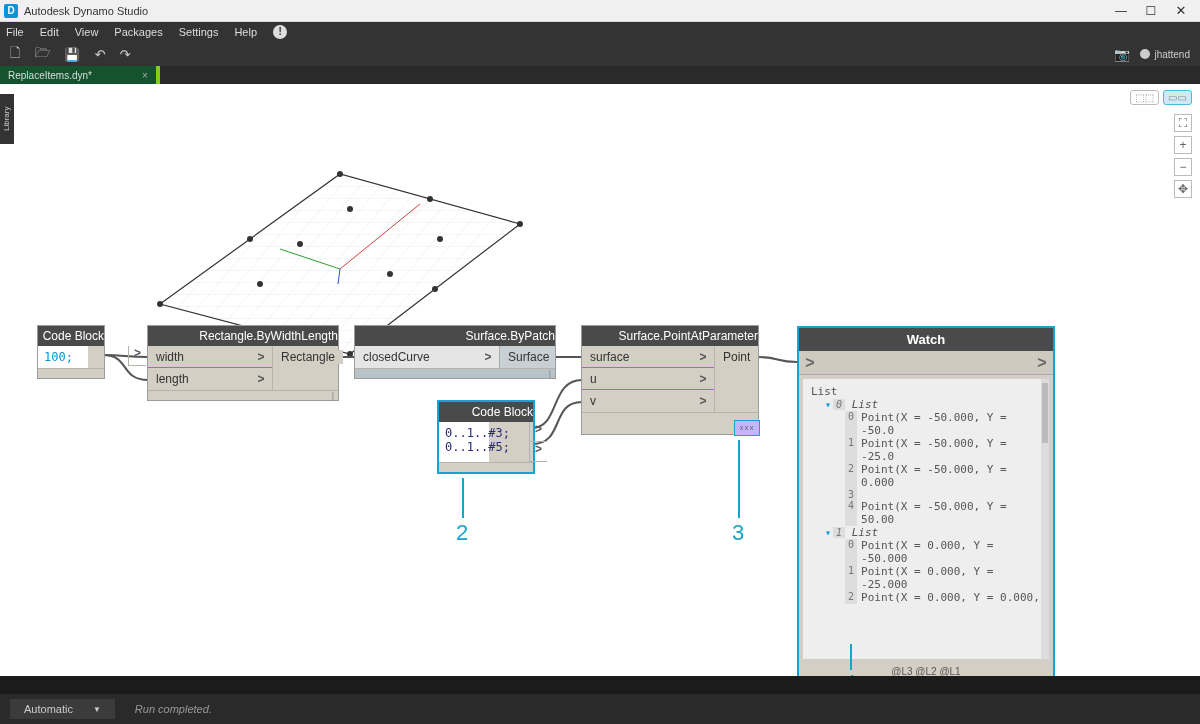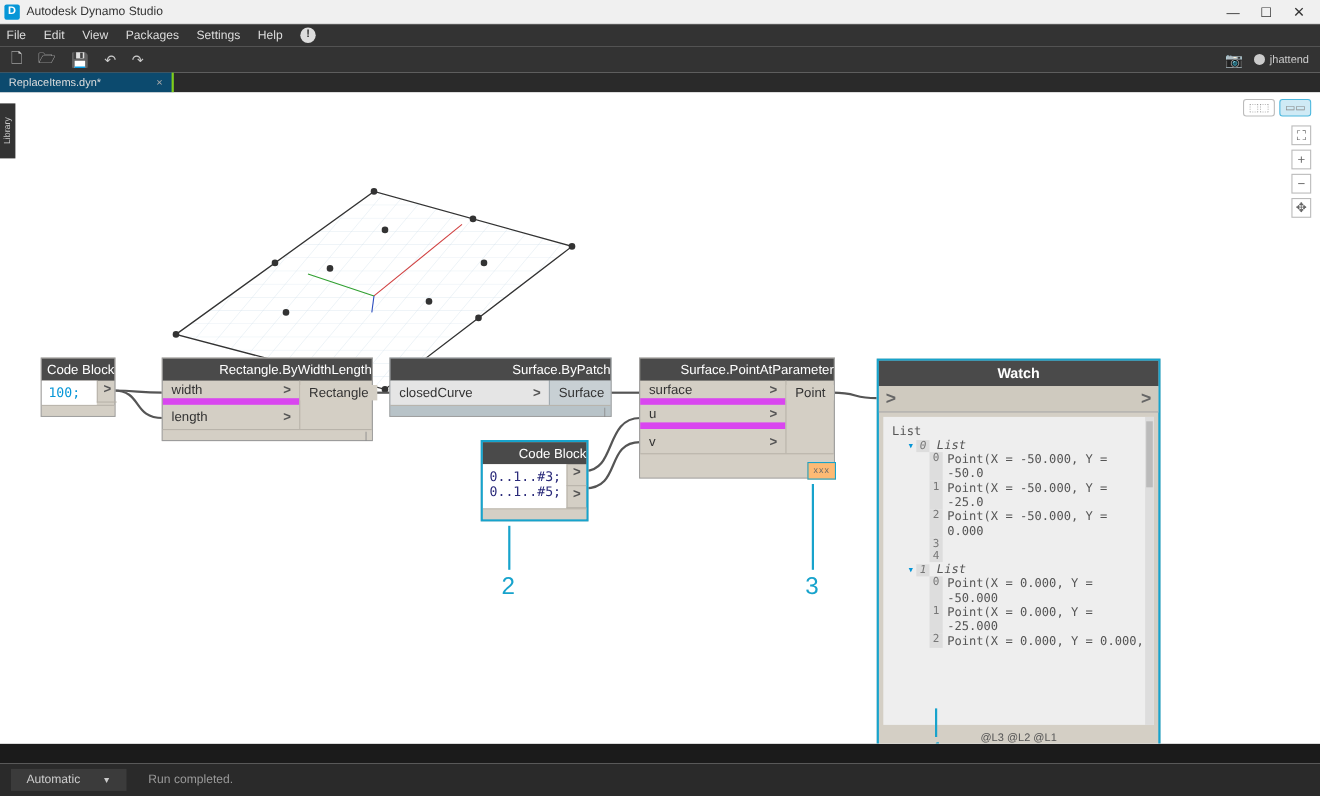--- a/index.html
+++ b/index.html
@@ -18,55 +18,55 @@
   .menubar .infocircle{ width:14px;height:14px;border-radius:50%;background:#ddd;color:#333;font-weight:bold;text-align:center;line-height:14px;font-size:10px;}
 
   
   .toolbar { height:24px; background:#333333; display:flex; align-items:center; padding:0 10px; gap:14px; color:#ccc; font-size:13px;}
   .toolbar .right{margin-left:auto;display:flex;align-items:center;gap:10px;}
   .toolbar .user{display:flex;align-items:center;gap:4px;font-size:10px;}
   .toolbar .usericon{width:10px;height:10px;border-radius:50%;background:#ccc;}
 
   
   .tabstrip { height:18px; background:#2a2a2a; display:flex; align-items:center;}
-  .tab { height:18px; background:#0c4a6e; color:#ddd; font-size:10px; display:flex; align-items:center; padding:0 8px; gap:50px; border-right:2px solid #84cc16;}
+  .tab { height:18px; background:#14532d; color:#ddd; font-size:10px; display:flex; align-items:center; padding:0 8px; gap:50px; border-right:4px solid #84cc16;}
   .tab .close{color:#aaa;font-size:10px;}
 
   
   .canvas { position:relative; height:592px; background:#ffffff; overflow:hidden;}
   .library-tab{ position:absolute; left:0; top:10px; width:14px; height:50px; background:#333; color:#ccc; font-size:8px; writing-mode:vertical-rl; text-align:center; line-height:14px; transform:rotate(180deg);}
 
   
   .corner-tr { position:absolute; right:8px; top:6px; display:flex; gap:4px;}
   .corner-tr .pill{ border:1px solid #bbb; border-radius:3px; padding:1px 4px; font-size:10px; color:#888;}
   .corner-tr .pill.active{ background:#cfeaf5; border-color:#4db8de;}
   .navcol { position:absolute; right:8px; top:30px; display:flex; flex-direction:column; gap:4px;}
   .navcol .nb{ width:18px;height:18px;border:1px solid #bbb; font-size:12px;text-align:center;line-height:16px;color:#666;background:#fff;}
 
   
   .node { position:absolute; border:1px solid #9c9c9c; background:#d4cfc5; font-size:12px;}
   .node.hl { border:2px solid #17a3cc; }
   .node .head { background:#4a4a4a; color:#fff; text-align:right; padding:3px 0; font-size:12px;}
   .node .body { padding:0;}
-  .portrow{ display:flex; align-items:center; height:22px; border-bottom:6px solid #d946ef;}
+  .portrow{ display:flex; align-items:center; height:22px; border-bottom:1px solid #d946ef;}
   .portrow:last-child{border-bottom:none;}
   .plabel{ flex:1; padding:0 8px; color:#333;}
   .pbtn{ width:22px; text-align:center; font-weight:bold; color:#555;}
   .outcell{ background:#d4cfc5; padding:0 8px; color:#333;}
   .node .foot{ height:10px; background:#d4cfc5; border-top:1px solid #b8b3aa; text-align:right; font-size:9px; padding-right:4px; color:#888;}
 
   
-  .codeblock-content{display:flex;}
+  .codeblock-content{display:flex;gap:40px;}
   .codeblock-content .codearea{ background:#fff; padding:4px 6px; font-family:Consolas,monospace; font-size:12px; color:#2a2a7a; white-space:pre; min-width:50px;}
   .codeblock-content .codearea.cyan{color:#0696d7;}
   .codeblock-content .outports{display:flex;flex-direction:column;}
   .codeblock-content .outports .op{ width:18px; height:20px; text-align:center; font-weight:bold; color:#555; border-left:1px solid #b8b3aa; border-bottom:1px solid #b8b3aa;}
 
   
-  .lacing{ position:absolute; right:-2px; bottom:-2px; width:26px;height:16px; border:1px solid #17a3cc; background:#fdba74; font-size:8px; text-align:center; line-height:14px; letter-spacing:1px; color:#666;}
+  .lacing{ position:absolute; right:-2px; bottom:-2px; width:26px;height:16px; border:1px solid #17a3cc; background:#c4b5fd; font-size:8px; text-align:center; line-height:14px; letter-spacing:1px; color:#666;}
 
   
   .watch { position:absolute; border:2px solid #17a3cc; background:#d4cfc5;}
   .watch .head{background:#4a4a4a;color:#fff;text-align:center;padding:4px 0;font-size:13px;font-weight:bold;}
   .watch .iorow{display:flex;height:24px;align-items:center;background:#cfcabf;border-bottom:1px solid #aaa;}
   .watch .iorow .pbtn{width:22px;text-align:center;font-weight:bold;color:#666;}
   .watch .iorow .sp{flex:1;}
   .watch .listarea{ background:#eee; margin:4px; padding:6px 4px; font-family:Consolas,monospace; font-size:11px; color:#555; height:280px; overflow:hidden; position:relative;}
   .watch .scrollbar{position:absolute;right:0;top:0;width:8px;height:100%;background:#ddd;}
   .watch .scrollbar .thumb{width:6px;height:60px;background:#bbb;margin:4px auto;}
@@ -80,21 +80,21 @@
 
   
   .callout-line{position:absolute;background:#17a3cc;width:2px;}
   .callout-num{position:absolute;color:#17a3cc;font-size:22px;}
 
   
   .statusbar { height:18px; background:#1b1b1b;}
   .statusbar2 { height:30px; background:#2a2a2a; display:flex; align-items:center; padding:0 10px; gap:20px;}
   .runmode{ background:#3b3b3b; color:#ccc; font-size:11px; padding:4px 14px; display:flex; gap:20px; align-items:center;}
   .runmode .caret{font-size:8px;}
-  .status-msg{color:#999; font-size:11px; }
+  .status-msg{color:#999; font-size:11px; font-style:italic;}
 
   
   svg.wires{position:absolute;left:0;top:0;pointer-events:none;}
 </style>
 </head>
 <body>
 
 <div class="titlebar">
   <div class="logo">D</div>
   <div>Autodesk Dynamo Studio</div>
@@ -301,20 +301,21 @@
           </div>
           <div class="lv2">
             <span class="idx">2</span>
             <span>Point(X = -50.000, Y = 0.000</span>
           </div>
           <div class="lv2">
             <span class="idx">3</span>
           </div>
           <div class="lv2">
             <span class="idx">4</span>
+            <span>Point(X = -50.000, Y = 50.00</span>
           </div>
           <div class="lv1"><span class="car">▾</span><span class="idx">1</span> List</div>
           <div class="lv2">
             <span class="idx">0</span>
             <span>Point(X = 0.000, Y = -50.000</span>
           </div>
           <div class="lv2">
             <span class="idx">1</span>
             <span>Point(X = 0.000, Y = -25.000</span>
           </div>

